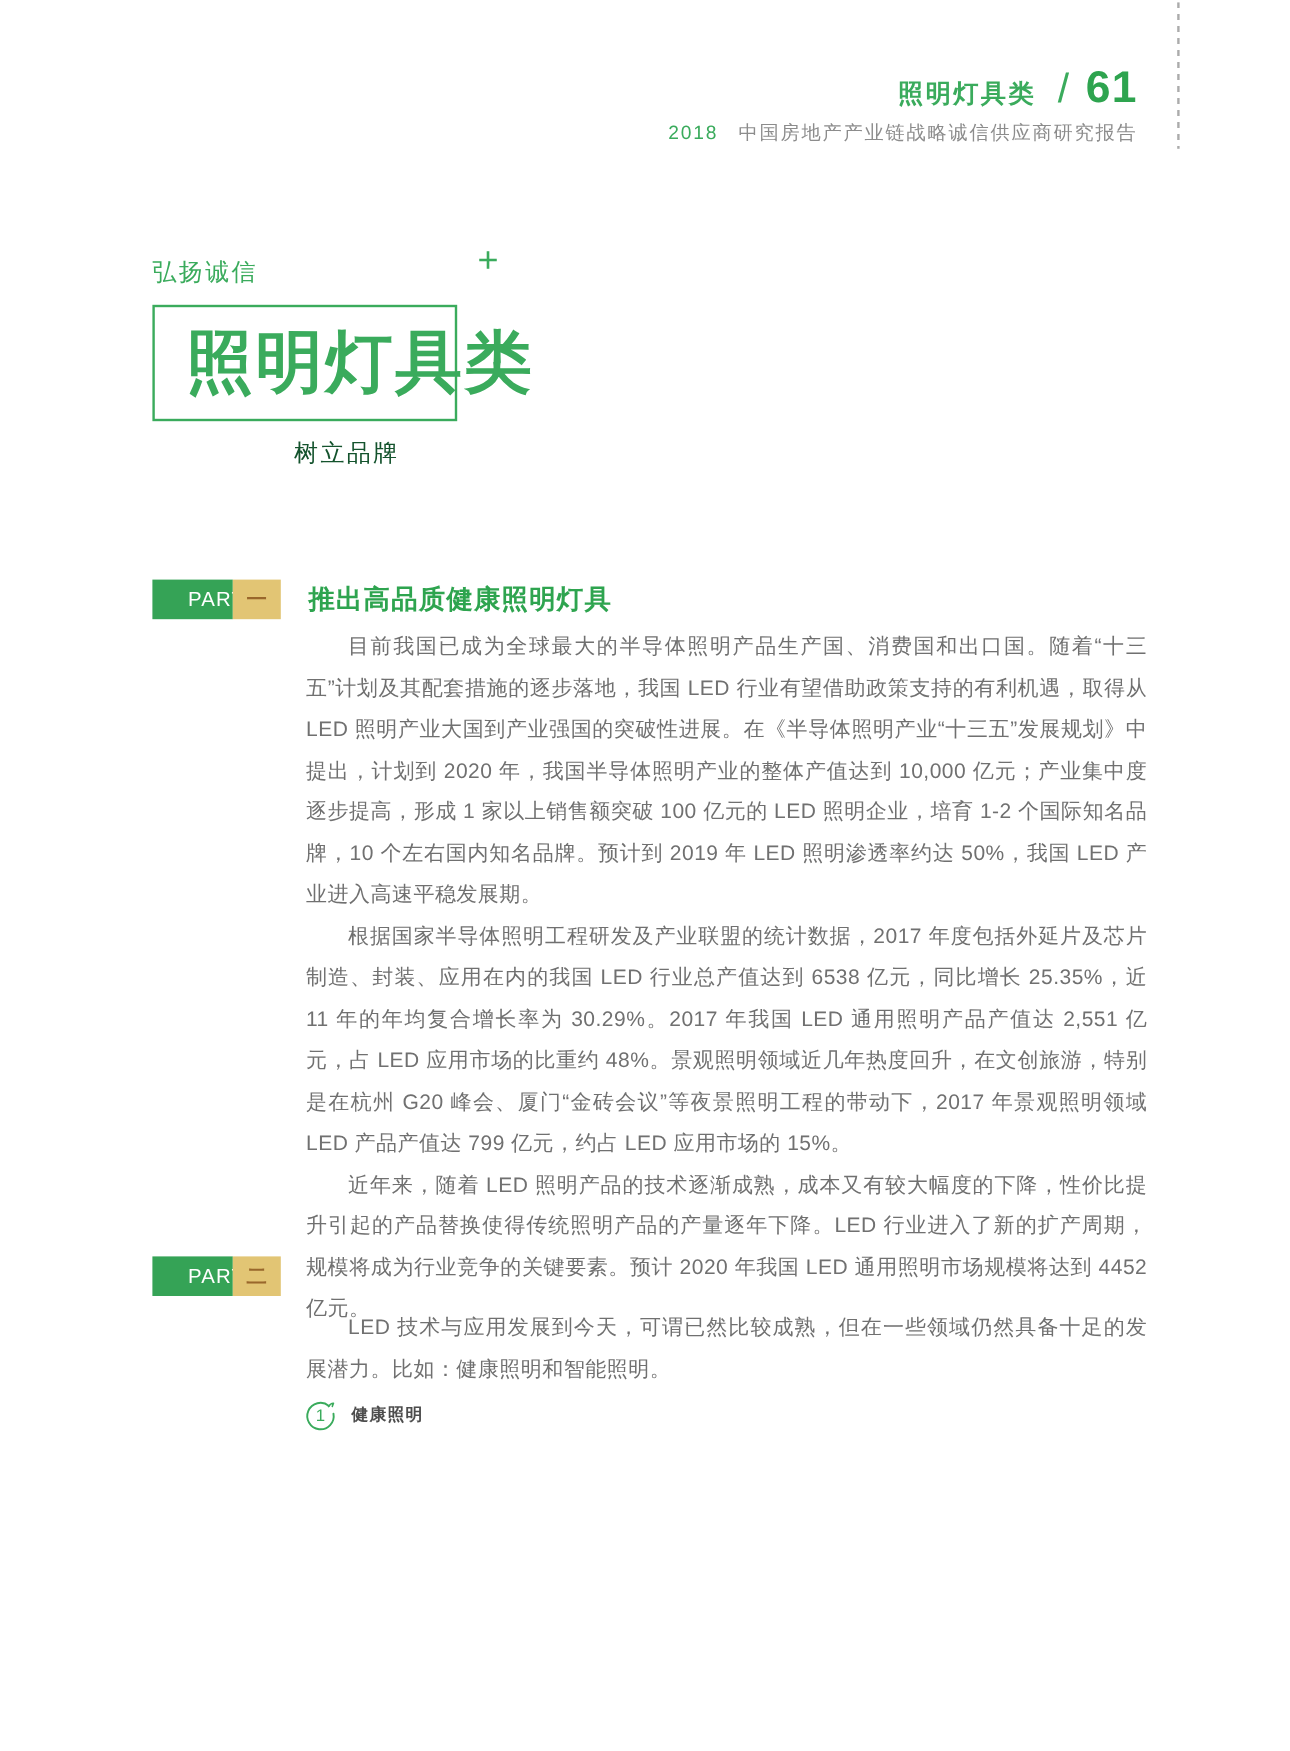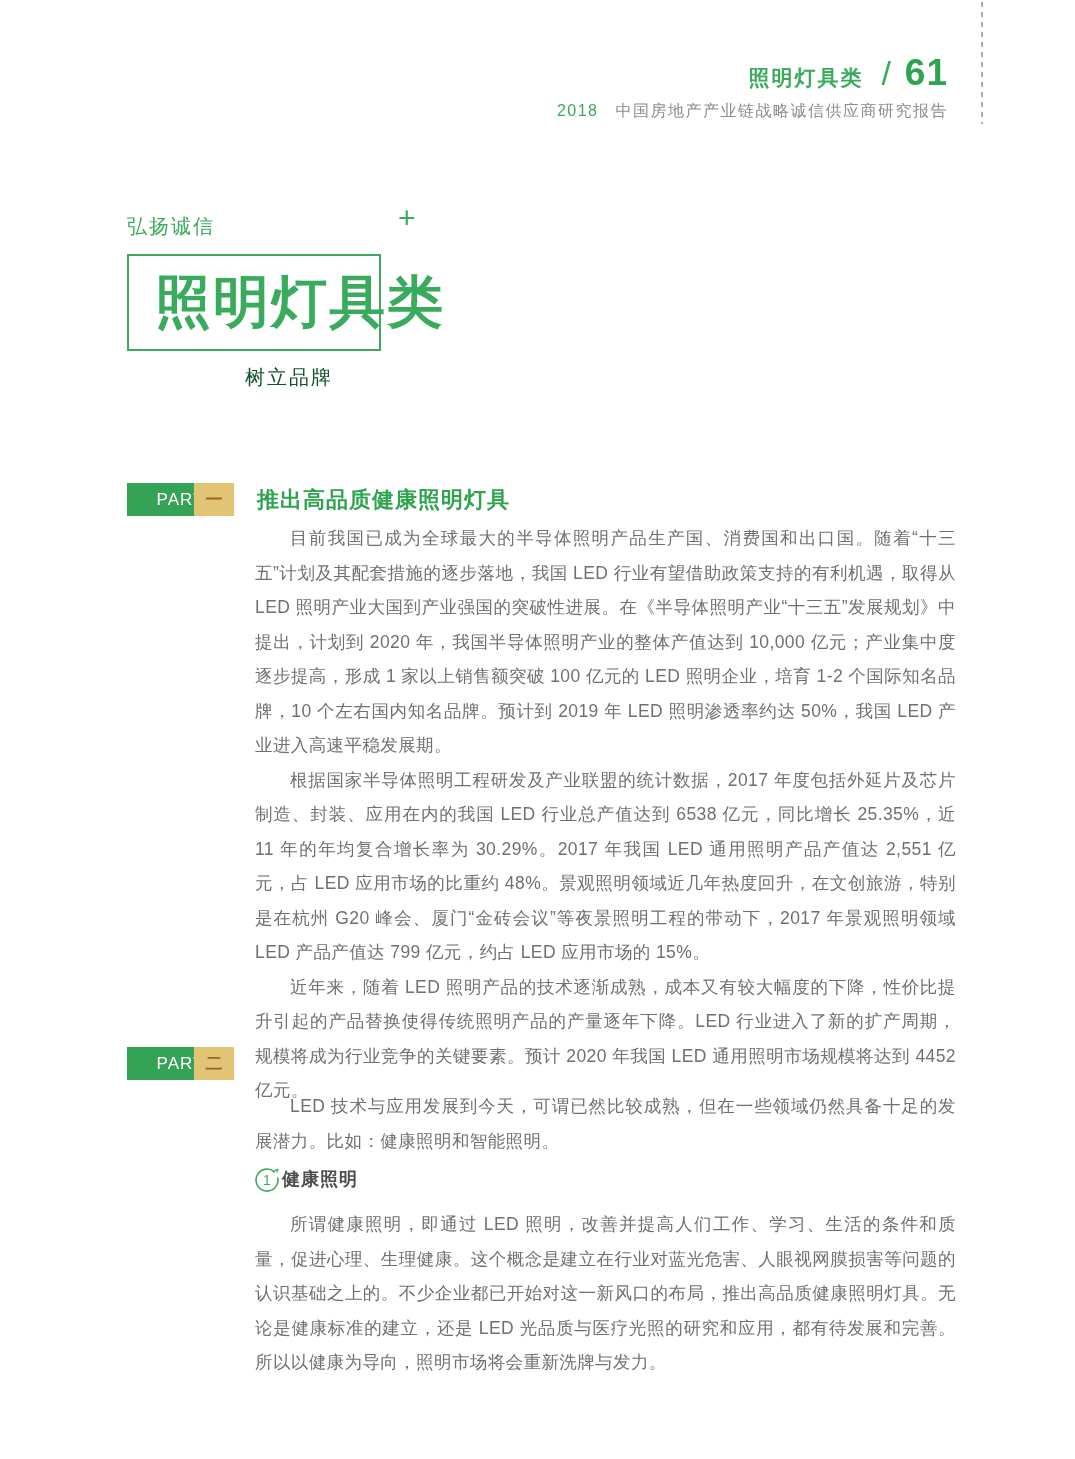--- a/index.html
+++ b/index.html
@@ -62,21 +62,21 @@
   }
   .body-text p { margin:0; text-indent:2em; }
   #part1-body { top:521px; }
   #part2-intro { top:1089px; }
   #sub1-body { top:1207px; }
 
   
   .sub-item { position:absolute; left:252px; top:1164px; display:flex; align-items:center; }
   .circled-num { position:relative; width:30px; height:30px; flex:none; }
   .circled-num svg { display:block; }
-  .sub-title { font-size:18px; font-weight:700; color:#4d4d4d; letter-spacing:1px; }
+  .sub-title { font-size:14px; font-weight:700; color:#4d4d4d; letter-spacing:1px; margin-left:11px; }
 </style>
 </head>
 <body>
 
 <div class="page">
 
   <div class="dash-line"></div>
 
   <header class="page-header">
     <div class="header-line1">
@@ -127,17 +127,14 @@
     <span class="circled-num">
       <svg width="30" height="30" viewBox="0 0 30 30">
         <path d="M 22.1 7.6 A 11 11 0 1 0 25.9 14.1" fill="none" stroke="#3aab5c" stroke-width="1.6" stroke-linecap="round"></path>
         <path d="M 21.8 8.2 Q 23.6 5.2 25.9 5.4 L 24.9 8.0" fill="none" stroke="#3aab5c" stroke-width="1.3" stroke-linecap="round" stroke-linejoin="round"></path>
         <text x="15" y="20.5" text-anchor="middle" font-size="14" fill="#3aab5c">1</text>
       </svg>
     </span>
     <span class="sub-title">健康照明</span>
   </div>
 
-  <div class="body-text" id="sub1-body">
-    <p>所谓健康照明，即通过 LED 照明，改善并提高人们工作、学习、生活的条件和质量，促进心理、生理健康。这个概念是建立在行业对蓝光危害、人眼视网膜损害等问题的认识基础之上的。不少企业都已开始对这一新风口的布局，推出高品质健康照明灯具。无论是健康标准的建立，还是 LED 光品质与医疗光照的研究和应用，都有待发展和完善。所以以健康为导向，照明市场将会重新洗牌与发力。</p>
-  </div>
 
 </div>
 
 </body></html>

